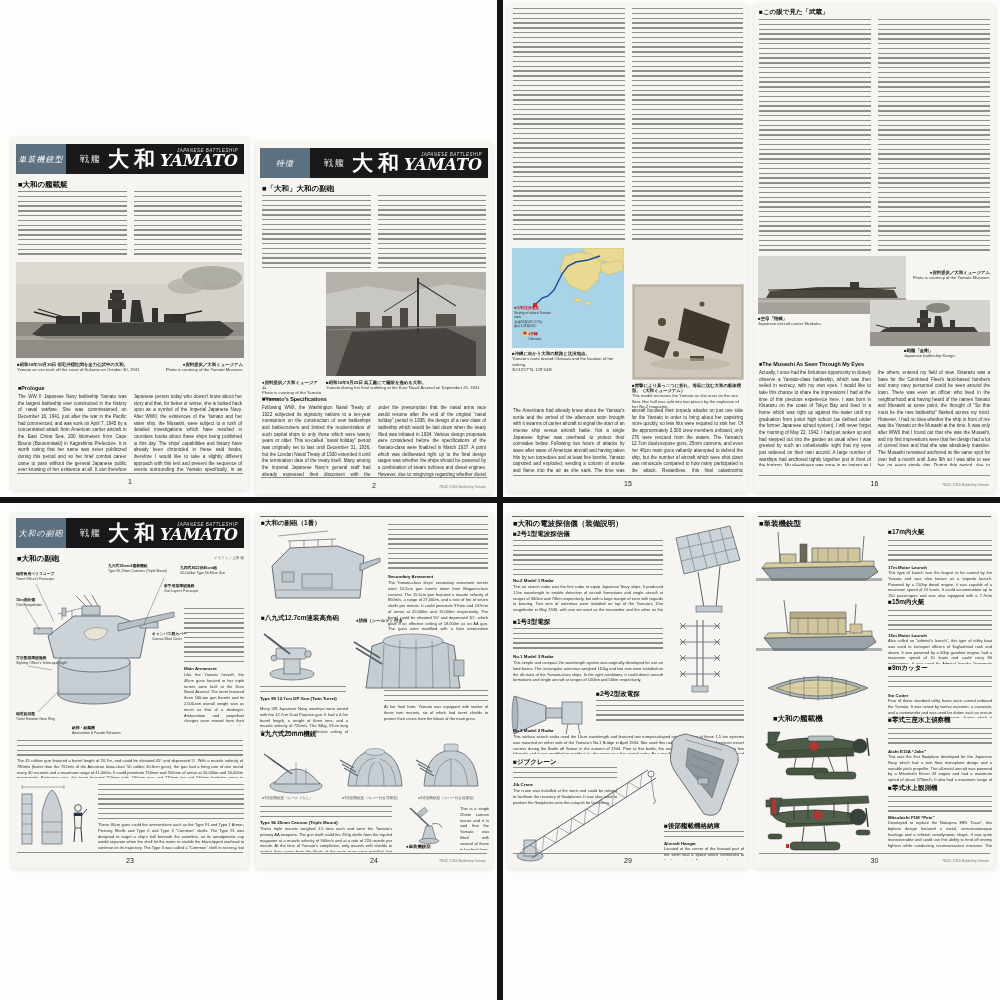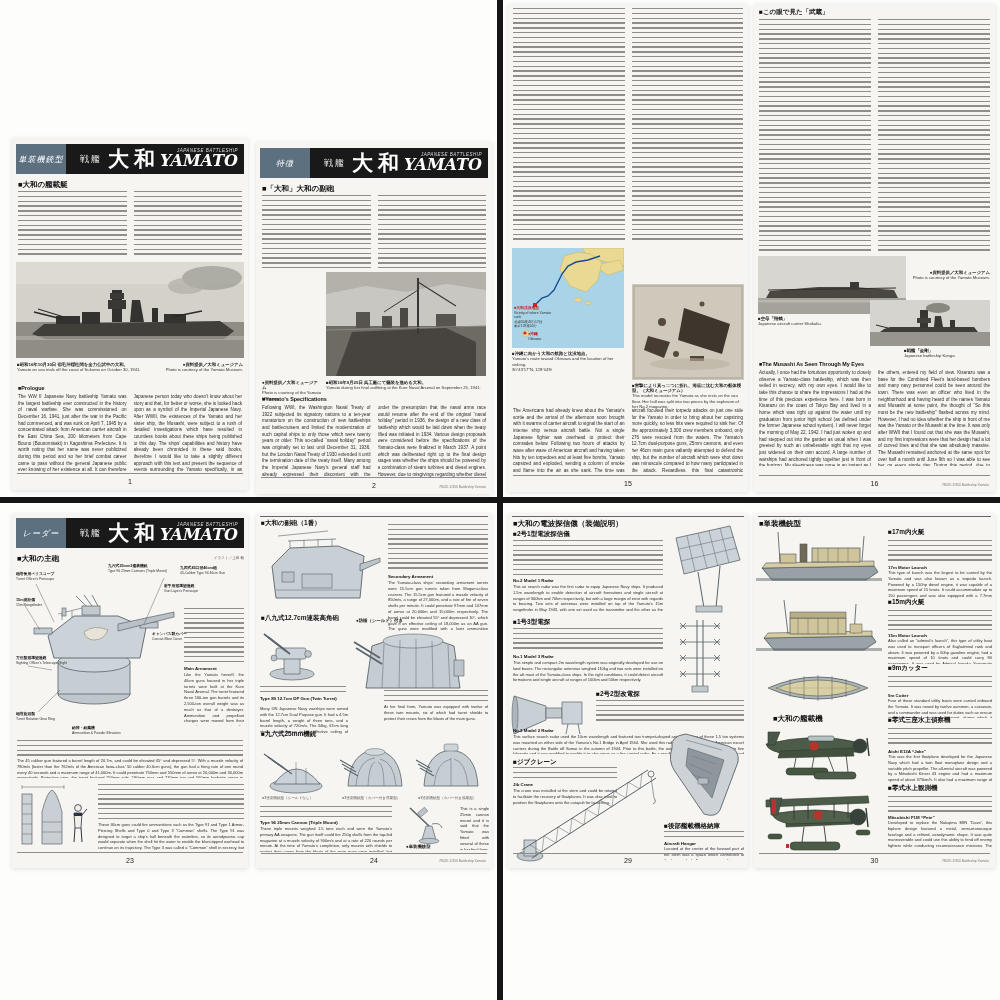--- a/index.html
+++ b/index.html
@@ -242,29 +242,29 @@
       <div class="en">Actually, I once had the fortuitous opportunity to closely observe a Yamato-class battleship, which was then veiled in secrecy, with my own eyes. I would like to take this chance to share the impressions I had at the time of this precious experience here. I was born in Kisarazu on the coast of Tokyo Bay and lived in a home which was right up against the water until my graduation from junior high school (as defined under the former Japanese school system). I will never forget the morning of May 22, 1942. I had just woken up and had stepped out into the garden as usual when I was greeted by such an unbelievable sight that my eyes just widened on their own accord. A large number of warships had anchored tightly together just in front of the horizon. My sleepiness was gone in an instant as I scanned the ships and identified a Kongo-class battleship, a Shokaku-class aircraft carrier, a Tone-class heavy cruiser, etc. Then another ship, which I had never seen before and was a size larger than</div>
       <div class="en">the others, entered my field of view. Kisarazu was a base for the Combined Fleet's land-based bombers and many navy personnel could be seen around the town. There was even an officer who lived in the neighborhood and having heard of the names Yamato and Musashi at some point, the thought of “So this must be the new battleship” flashed across my mind. However, I had no idea whether the ship in front of me was the Yamato or the Musashi at the time. It was only after WWII that I found out that she was the Musashi, and my first impressions were that her design had a lot of curved lines and that she was absolutely massive. The Musashi remained anchored at the same spot for over half a month until June 9th so I was able to see her on every single day. During this period, due to changes in the current, the ship would rotate about the axis of her bow, which enabled me to view her from different angles and develop different impressions according to them.</div>
     </div>
     <div class="prule" style="bottom:16px"></div>
     <div class="pnum" style="bottom:5px">16</div>
     <div class="footcode">78025 1/350 Battleship Yamato</div>
   </div>
 
   <div class="page" style="left:12px;top:514px;width:236px;height:354px">
     <div class="hdr" style="top:4px">
-      <div class="hdr-tab">レーダー</div>
+      <div class="hdr-tab">大和の副砲</div>
       <div class="hdr-senkan">戦艦</div>
       <div class="hdr-yamato">大和</div>
       <div class="hdr-logo">
         <span class="s">JAPANESE BATTLESHIP</span>
         <span class="b">YAMATO</span>
       </div>
     </div>
-    <div class="abs hjp" style="left:5px;top:40px">■大和の主砲</div>
+    <div class="abs hjp" style="left:5px;top:40px">■大和の副砲</div>
     <div class="abs tiny" style="right:4px;top:42px">イラスト／上田 毅</div>
     <svg class="abs" style="left:2px;top:48px" width="164" height="150" viewBox="0 0 164 150">
       <ellipse cx="80" cy="132" rx="36" ry="10" fill="#bfc6cc" stroke="#59646b" stroke-width=".8"></ellipse>
       <rect x="44" y="100" width="72" height="32" fill="#c7ced3" stroke="#59646b" stroke-width=".8"></rect>
       <ellipse cx="80" cy="100" rx="36" ry="10" fill="#ced5da" stroke="#59646b" stroke-width=".8"></ellipse>
       <path d="M34 74 L60 54 L104 54 L132 66 L126 96 L40 96 Z" fill="#ccd3d8" stroke="#59646b" stroke-width=".9"></path>
       <rect x="20" y="66" width="18" height="6" fill="#c2c9ce" stroke="#59646b" stroke-width=".7"></rect>
       <rect x="126" y="60" width="18" height="6" fill="#c2c9ce" stroke="#59646b" stroke-width=".7"></rect>
       <polygon points="104,62 160,50 160,55 104,69" fill="#b9c0c6" stroke="#59646b" stroke-width=".7"></polygon>
       <rect x="68" y="44" width="18" height="9" fill="#c2c9ce" stroke="#59646b" stroke-width=".7"></rect>

